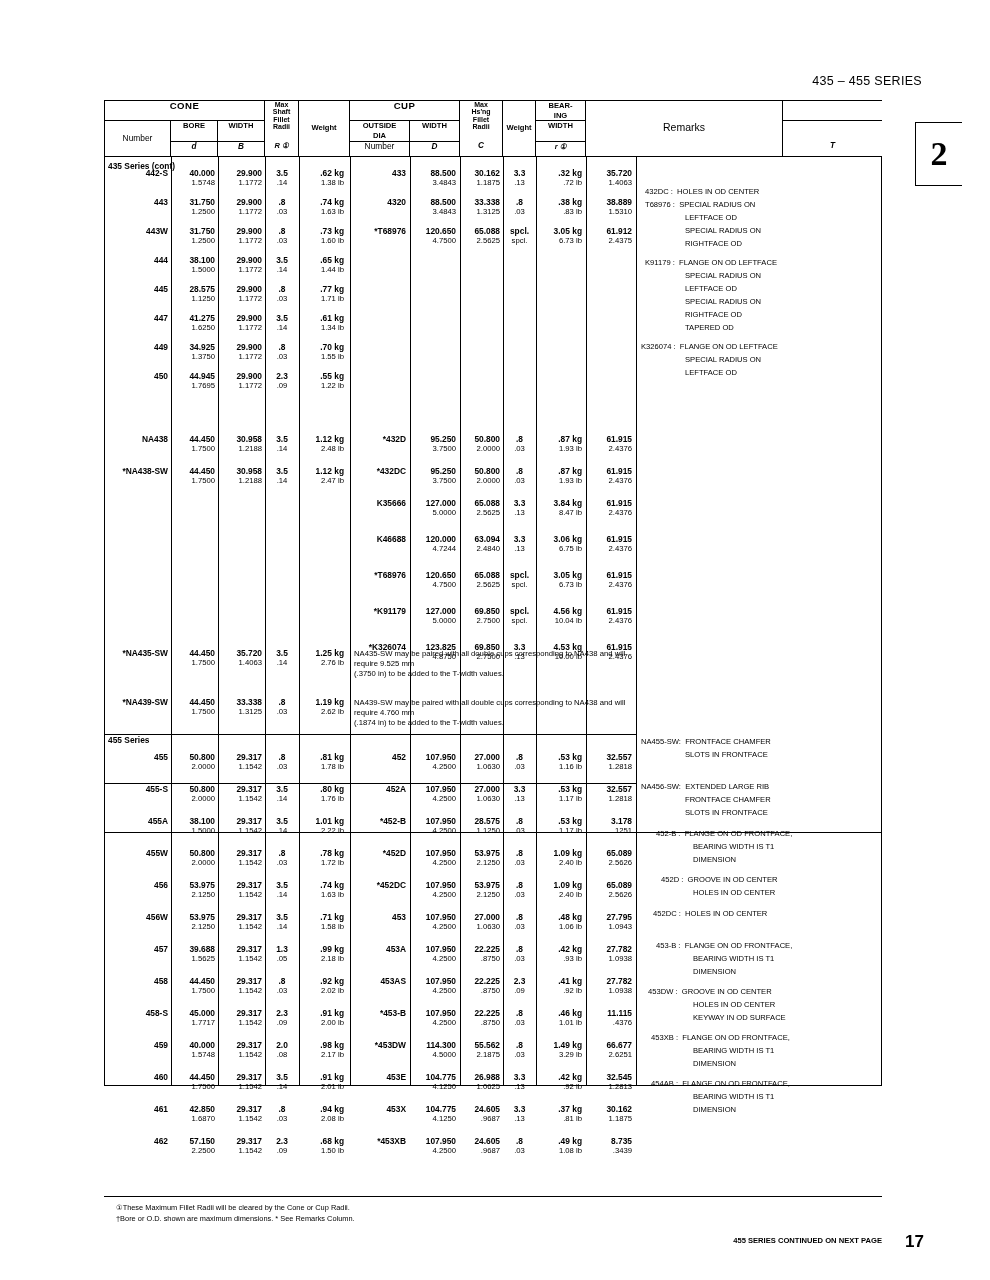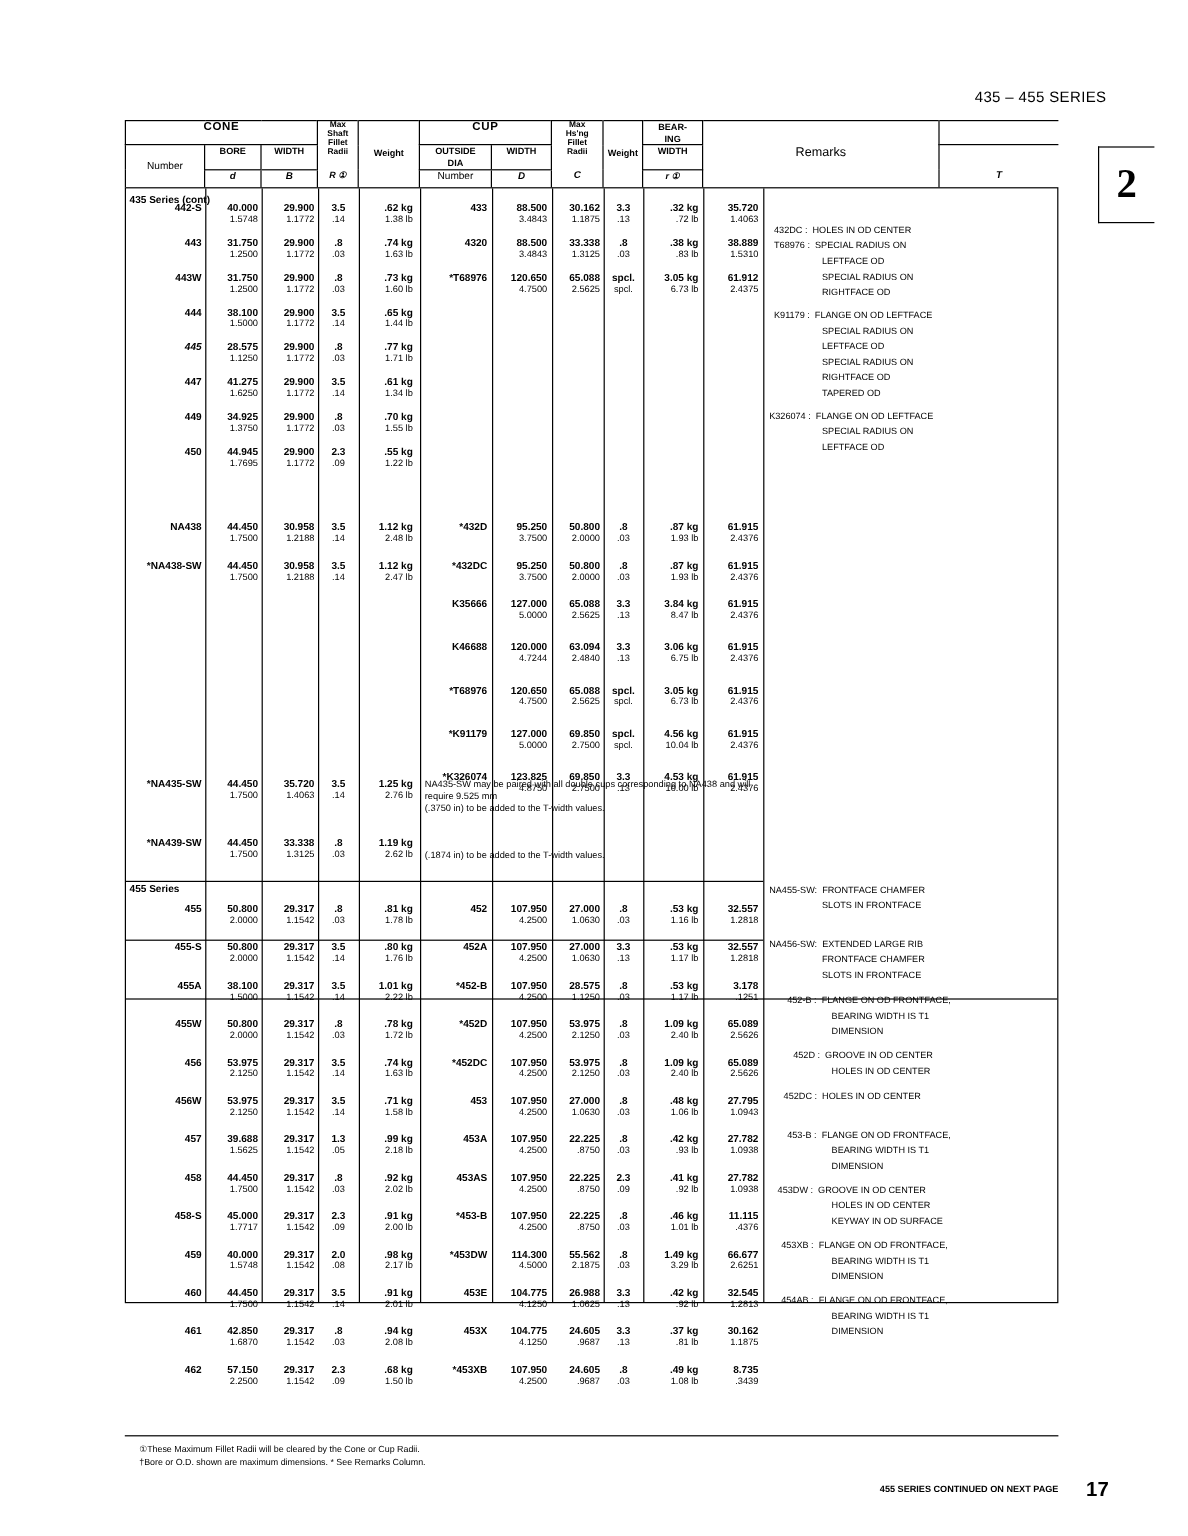--- a/index.html
+++ b/index.html
@@ -318,21 +318,21 @@
       <div class="cellgrp r" style="left:114px;top:70px;width:43px;"><span class="num-main">29.900</span><br><span class="num-sub">1.1772</span></div>
       <div class="cellgrp c" style="left:161px;top:70px;width:32px;"><span class="num-main">.8</span><br><span class="num-sub">.03</span></div>
       <div class="cellgrp r" style="left:195px;top:70px;width:44px;"><span class="num-main">.73 kg</span><br><span class="num-sub">1.60 lb</span></div>
 
       <div class="cellgrp r" style="left:0;top:99px;width:63px;"><span class="num-main">444</span></div>
       <div class="cellgrp r" style="left:67px;top:99px;width:43px;"><span class="num-main">38.100</span><br><span class="num-sub">1.5000</span></div>
       <div class="cellgrp r" style="left:114px;top:99px;width:43px;"><span class="num-main">29.900</span><br><span class="num-sub">1.1772</span></div>
       <div class="cellgrp c" style="left:161px;top:99px;width:32px;"><span class="num-main">3.5</span><br><span class="num-sub">.14</span></div>
       <div class="cellgrp r" style="left:195px;top:99px;width:44px;"><span class="num-main">.65 kg</span><br><span class="num-sub">1.44 lb</span></div>
 
-      <div class="cellgrp r" style="left:0;top:128px;width:63px;font-style:italic;"><span class="num-main">445</span></div>
+      <div class="cellgrp r" style="left:0;top:128px;width:63px;"><span class="num-main">445</span></div>
       <div class="cellgrp r" style="left:67px;top:128px;width:43px;"><span class="num-main">28.575</span><br><span class="num-sub">1.1250</span></div>
       <div class="cellgrp r" style="left:114px;top:128px;width:43px;"><span class="num-main">29.900</span><br><span class="num-sub">1.1772</span></div>
       <div class="cellgrp c" style="left:161px;top:128px;width:32px;"><span class="num-main">.8</span><br><span class="num-sub">.03</span></div>
       <div class="cellgrp r" style="left:195px;top:128px;width:44px;"><span class="num-main">.77 kg</span><br><span class="num-sub">1.71 lb</span></div>
 
       <div class="cellgrp r" style="left:0;top:157px;width:63px;"><span class="num-main">447</span></div>
       <div class="cellgrp r" style="left:67px;top:157px;width:43px;"><span class="num-main">41.275</span><br><span class="num-sub">1.6250</span></div>
       <div class="cellgrp r" style="left:114px;top:157px;width:43px;"><span class="num-main">29.900</span><br><span class="num-sub">1.1772</span></div>
       <div class="cellgrp c" style="left:161px;top:157px;width:32px;"><span class="num-main">3.5</span><br><span class="num-sub">.14</span></div>
       <div class="cellgrp r" style="left:195px;top:157px;width:44px;"><span class="num-main">.61 kg</span><br><span class="num-sub">1.34 lb</span></div>
@@ -371,21 +371,21 @@
       <div class="cellgrp r" style="left:67px;top:541px;width:43px;"><span class="num-main">44.450</span><br><span class="num-sub">1.7500</span></div>
       <div class="cellgrp r" style="left:114px;top:541px;width:43px;"><span class="num-main">33.338</span><br><span class="num-sub">1.3125</span></div>
       <div class="cellgrp c" style="left:161px;top:541px;width:32px;"><span class="num-main">.8</span><br><span class="num-sub">.03</span></div>
       <div class="cellgrp r" style="left:195px;top:541px;width:44px;"><span class="num-main">1.19 kg</span><br><span class="num-sub">2.62 lb</span></div>
 
       <div class="note-span" style="left:249px;top:492px;width:280px;">
         <span>NA435-SW may be paired with all double cups corresponding to NA438 and will require 9.525 mm</span><br>
         <span>(.3750 in) to be added to the T-width values.</span>
       </div>
       <div class="note-span" style="left:249px;top:541px;width:280px;">
-        <br>
+        <span>NA439-SW may be paired with all double cups corresponding to NA438 and will require 4.760 mm</span><br>
         <span>(.1874 in) to be added to the T-width values.</span>
       </div>
 
       <div class="section-label" style="left:3px;top:578px;">455 Series</div>
 
       <div class="cellgrp r" style="left:0;top:596px;width:63px;"><span class="num-main">455</span></div>
       <div class="cellgrp r" style="left:67px;top:596px;width:43px;"><span class="num-main">50.800</span><br><span class="num-sub">2.0000</span></div>
       <div class="cellgrp r" style="left:114px;top:596px;width:43px;"><span class="num-main">29.317</span><br><span class="num-sub">1.1542</span></div>
       <div class="cellgrp c" style="left:161px;top:596px;width:32px;"><span class="num-main">.8</span><br><span class="num-sub">.03</span></div>
       <div class="cellgrp r" style="left:195px;top:596px;width:44px;"><span class="num-main">.81 kg</span><br><span class="num-sub">1.78 lb</span></div>

